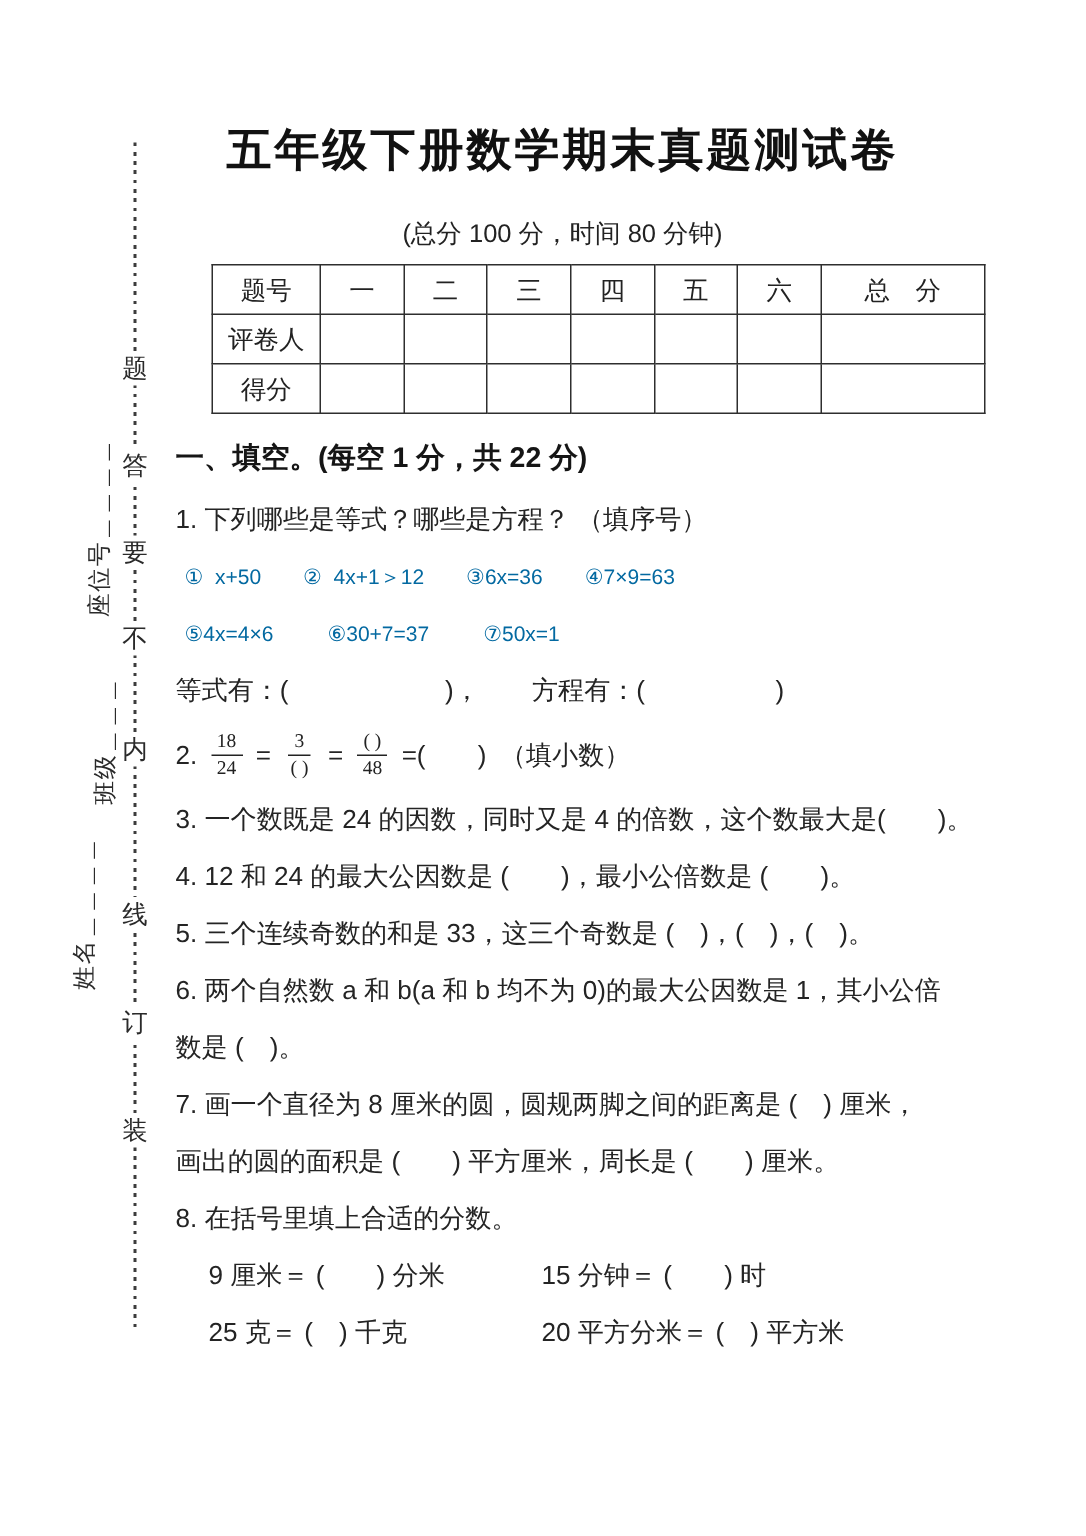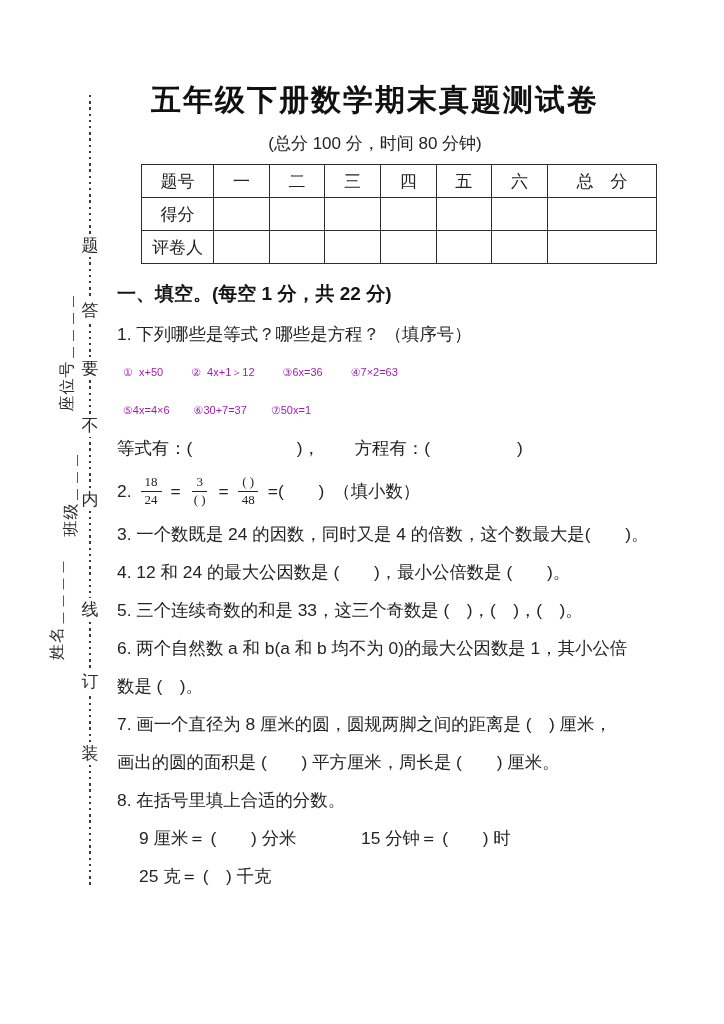--- a/index.html
+++ b/index.html
@@ -19,31 +19,31 @@
   }
   
   .vlabel { position:absolute; width:0; height:0; }
   .vlabel > span {
     display:inline-block; transform:translate(-50%,-50%) rotate(-90deg);
     white-space:nowrap; font-size:16px; color:#2a2a2a; letter-spacing:1px;
   }
   
   .content { position:absolute; left:117px; top:80px; width:516px; }
   .title { margin:0; font-size:30px; font-weight:700; text-align:center; letter-spacing:2px; color:#111; }
-  .subtitle { text-align:center; font-size:17px; margin-top:11px; color:#222; }
+  .subtitle { text-align:center; font-size:17px; margin-top:23px; color:#222; }
   table.score { border-collapse:collapse; width:100%; margin-top:9px; table-layout:fixed;margin-left:24px; }
   table.score td {
     border:1.6px solid #2e2e2e; height:32px; text-align:center;
     font-size:17px; padding:0; color:#222;
   }
   .sec-heading { font-size:19px; font-weight:700; margin:15px 0 0 0; line-height:30px; color:#151515; }
   .qline { margin:0; font-size:17.4px; line-height:38px; white-space:pre; color:#242424; }
   .qline.first { margin-top:6px; }
-  .opts { display:flex; gap:28px; font-size:11px; line-height:38px; padding-left:6px; color:#a21caf; }
-  .opts.row2 { gap:24px; }
+  .opts { display:flex; gap:28px; font-size:14px; line-height:38px; padding-left:6px; color:#0369a1; }
+  .opts.row2 { gap:36px; }
   .opts span { white-space:pre; }
   .q2line { display:flex; align-items:center; gap:9px; font-size:17.4px; height:48px; color:#242424; }
   .frac {
     display:inline-flex; flex-direction:column; align-items:center;
     font-size:13px; line-height:1.3; font-family:"Liberation Serif", serif; color:#222;
   }
   .frac .num { border-bottom:1.3px solid #222; padding:0 4px; }
   .frac .den { padding:0 4px; }
   .q2-note { white-space:pre; }
   .q8grid { display:grid; grid-template-columns:222px 1fr; padding-left:22px; font-size:17.4px; line-height:38px; color:#242424; }
@@ -97,51 +97,51 @@
         <td>题号</td>
         <td>一</td>
         <td>二</td>
         <td>三</td>
         <td>四</td>
         <td>五</td>
         <td>六</td>
         <td>总　分</td>
       </tr>
       <tr>
-        <td>得分</td>
+        <td>评卷人</td>
         <td></td>
         <td></td>
         <td></td>
         <td></td>
         <td></td>
         <td></td>
         <td></td>
       </tr>
       <tr>
-        <td>评卷人</td>
+        <td>得分</td>
         <td></td>
         <td></td>
         <td></td>
         <td></td>
         <td></td>
         <td></td>
         <td></td>
       </tr>
     </tbody>
       </table>
 
     <h2 class="sec-heading">一、填空。(每空 1 分，共 22 分)</h2>
 
     <p class="qline first">1. 下列哪些是等式？哪些是方程？ （填序号）</p>
 
     <div class="opts">
       <span>①  x+50</span>
       <span>②  4x+1＞12</span>
       <span>③6x=36</span>
-      <span>④7×2=63</span>
+      <span>④7×9=63</span>
     </div>
     <div class="opts row2">
       <span>⑤4x=4×6</span>
       <span>⑥30+7=37</span>
       <span>⑦50x=1</span>
     </div>
 
     <p class="qline">等式有：(　　　　　　)，　　方程有：(　　　　　)</p>
 
     <div class="q2line">
@@ -170,16 +170,17 @@
     <p class="qline">6. 两个自然数 a 和 b(a 和 b 均不为 0)的最大公因数是 1，其小公倍</p>
     <p class="qline">数是 (　)。</p>
     <p class="qline">7. 画一个直径为 8 厘米的圆，圆规两脚之间的距离是 (　) 厘米，</p>
     <p class="qline">画出的圆的面积是 (　　) 平方厘米，周长是 (　　) 厘米。</p>
     <p class="qline">8. 在括号里填上合适的分数。</p>
 
     <div class="q8grid">
       <span>9 厘米＝ (　　) 分米</span>
       <span>15 分钟＝ (　　) 时</span>
       <span>25 克＝ (　) 千克</span>
+      <span>20 平方分米＝ (　) 平方米</span>
     </div>
 
   </div>
 </div>
 
 </body></html>

